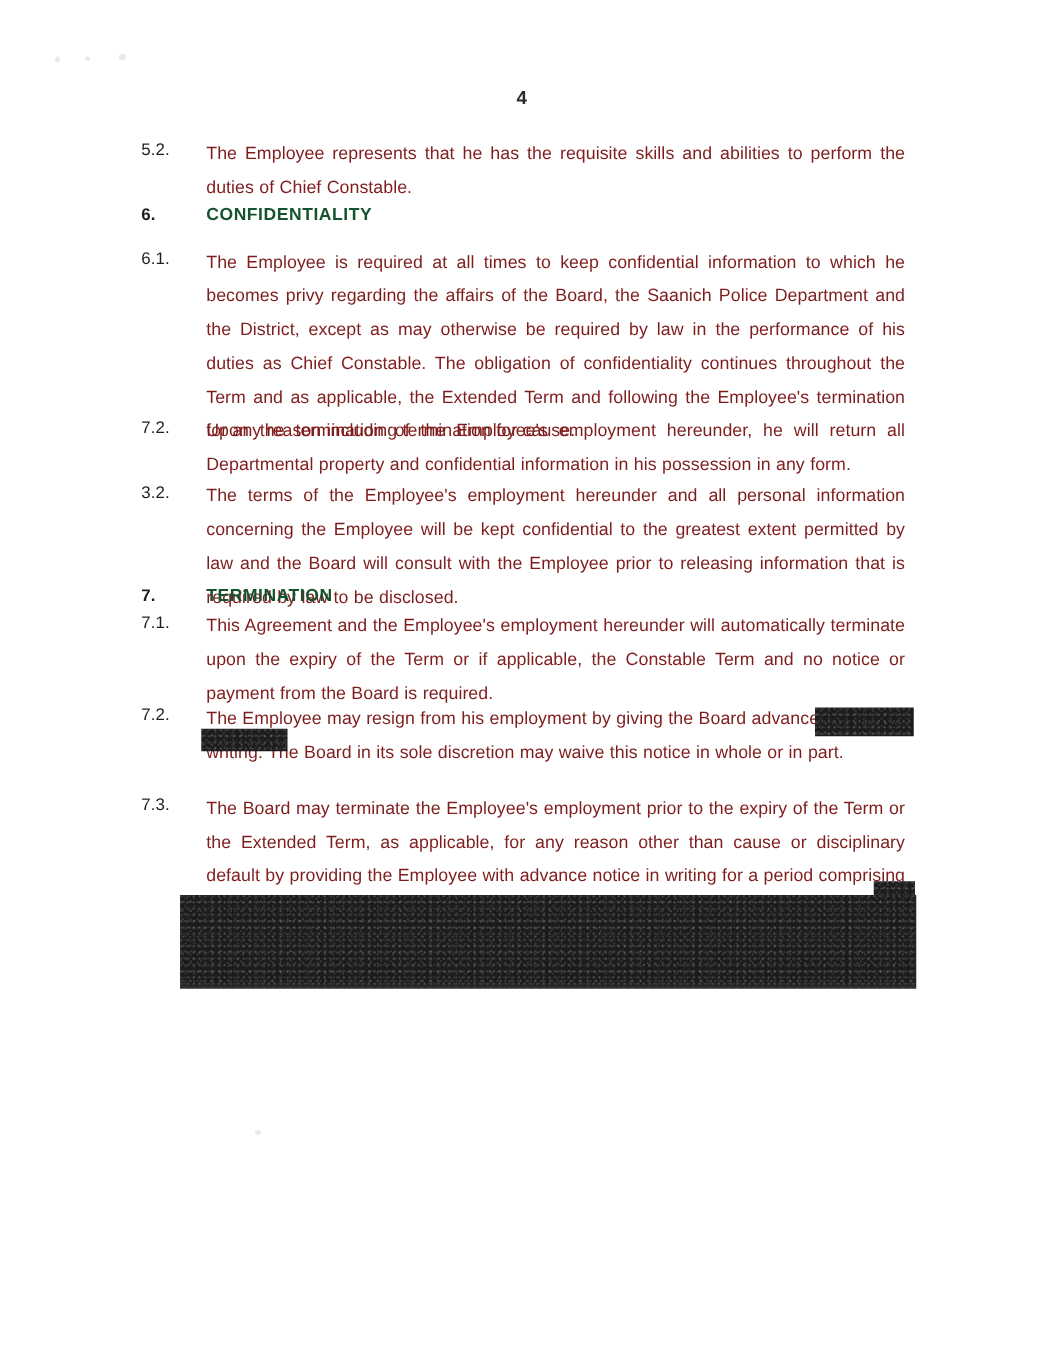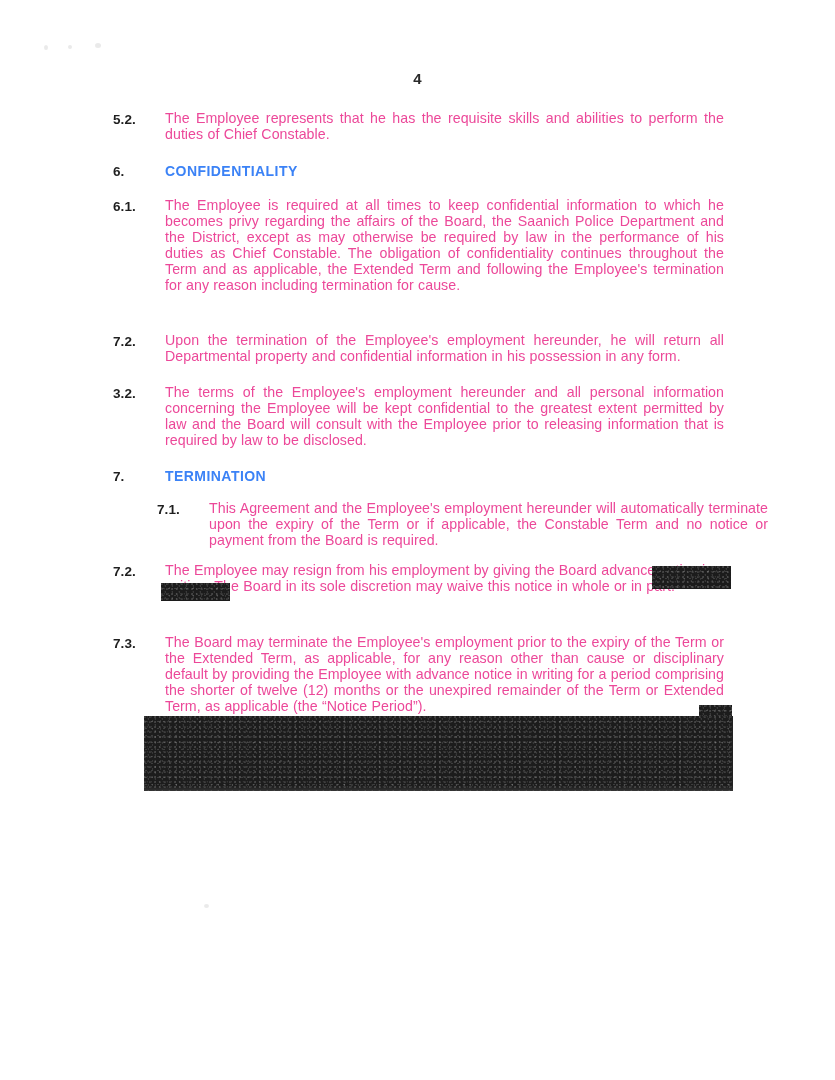--- a/index.html
+++ b/index.html
@@ -45,46 +45,46 @@
     position: absolute;
     display: flex;
     align-items: flex-start;
   }
   .clause-number {
     width: 52px;
     flex: 0 0 52px;
     font-size: 13.5px;
     line-height: 19.6px;
     color: #1f1f1f;
-    font-weight: bold;
+    font-weight: normal;
     letter-spacing: 0.1px;
   }
   .clause-number.light {
     font-weight: bold;
   }
   .clause-body {
     width: 559px;
     flex: 0 0 559px;
     font-size: 14.2px;
-    line-height: 16px;
-    color: #ec4899;
+    line-height: 27px;
+    color: #7f1d1d;
     text-align: justify;
     text-justify: inter-word;
     letter-spacing: 0.05px;
     word-spacing: 0.3px;
   }
   .clause-body.ragged {
     text-align: left;
   }
   .heading-body {
     width: 559px;
     flex: 0 0 559px;
     font-size: 14px;
     line-height: 19.6px;
-    color: #3b82f6;
+    color: #14532d;
     font-weight: bold;
     letter-spacing: 0.45px;
   }
 
   
   .redaction {
     position: absolute;
     background-color: #1c1c1c;
     background-image:
       radial-gradient(circle at 18% 22%, rgba(255,255,255,0.16) 0.6px, transparent 1.1px),
@@ -133,21 +133,21 @@
   <div class="clause" style="left:113px; top:384px;">
     <div class="clause-number">3.2.</div>
     <div class="clause-body">The terms of the Employee's employment hereunder and all personal information concerning the Employee will be kept confidential to the greatest extent permitted by law and the Board will consult with the Employee prior to releasing information that is required by law to be disclosed.</div>
   </div>
 
   <div class="clause" style="left:113px; top:467px;">
     <div class="clause-number light">7.</div>
     <div class="heading-body">TERMINATION</div>
   </div>
 
-  <div class="clause" style="left:113px; top:500px;margin-left:44px;">
+  <div class="clause" style="left:113px; top:488px;">
     <div class="clause-number">7.1.</div>
     <div class="clause-body">This Agreement and the Employee's employment hereunder will automatically terminate upon the expiry of the Term or if applicable, the Constable Term and no notice or payment from the Board is required.</div>
   </div>
 
   <div class="clause" style="left:113px; top:562px;">
     <div class="clause-number">7.2.</div>
     <div class="clause-body ragged">The Employee may resign from his employment by giving the Board                    advance notice in writing.  The Board in its sole discretion may waive this notice in whole or in part.</div>
   </div>
 
   <div class="clause" style="left:113px; top:634px;">

